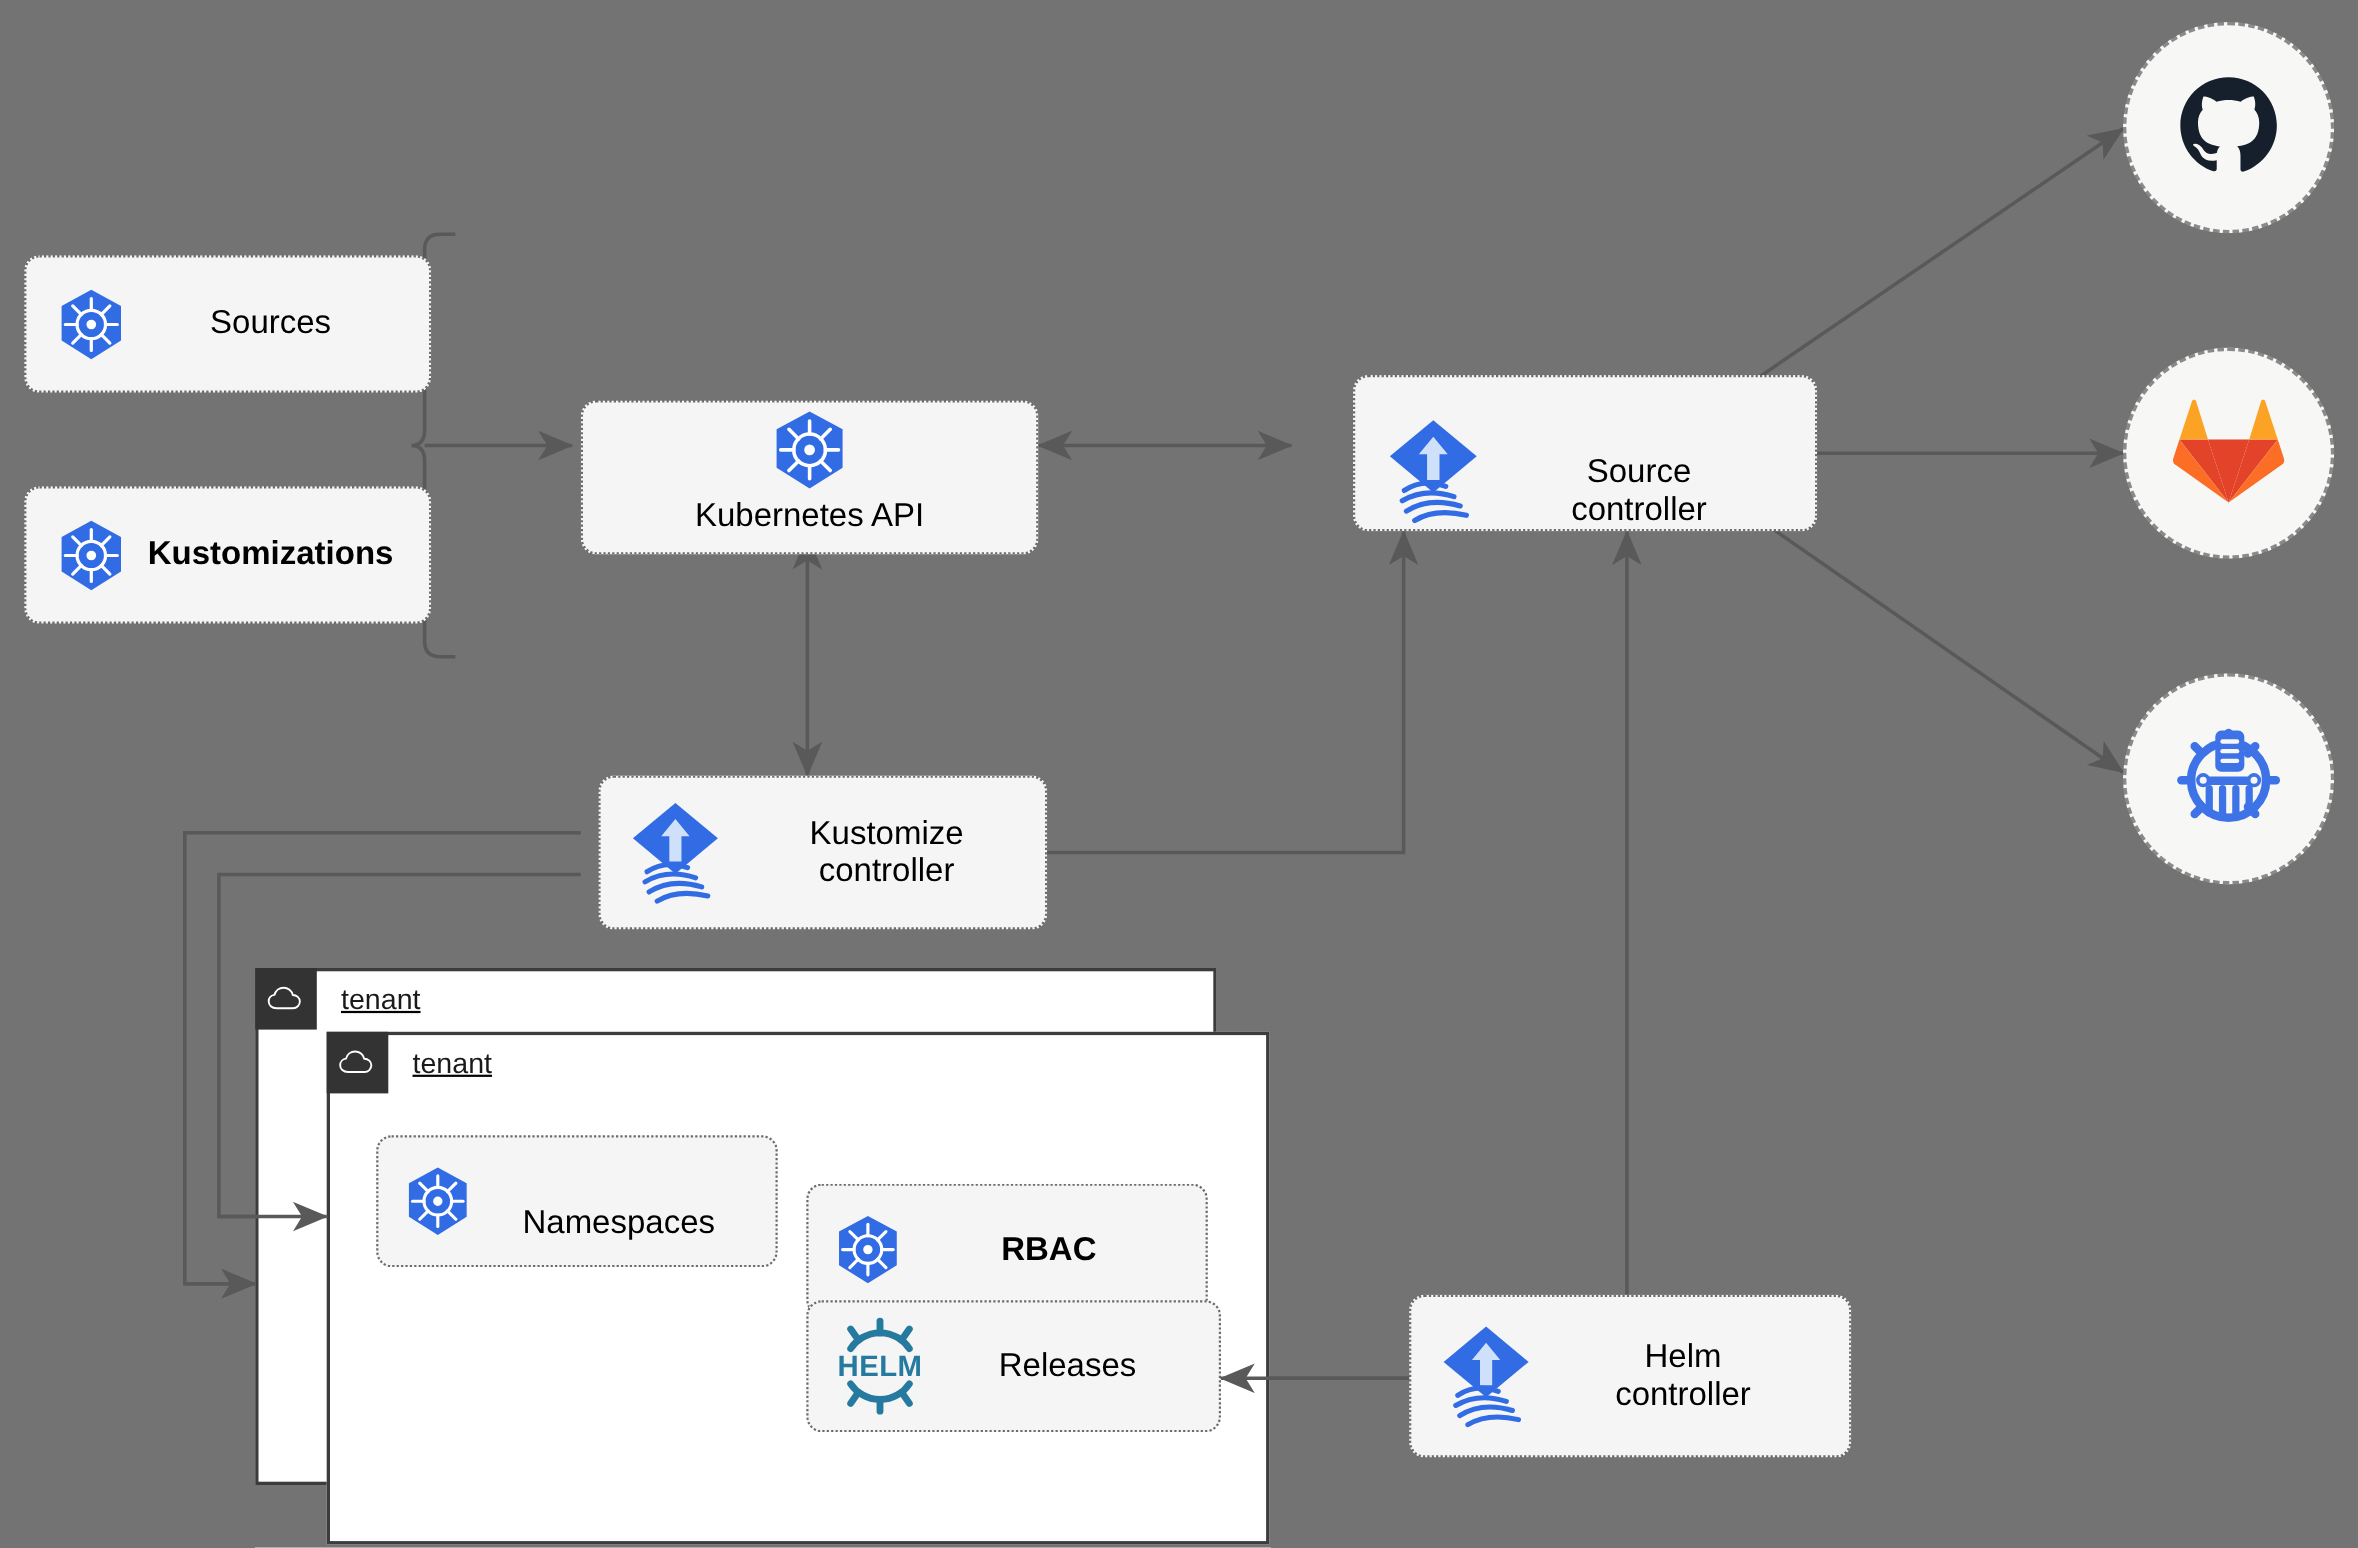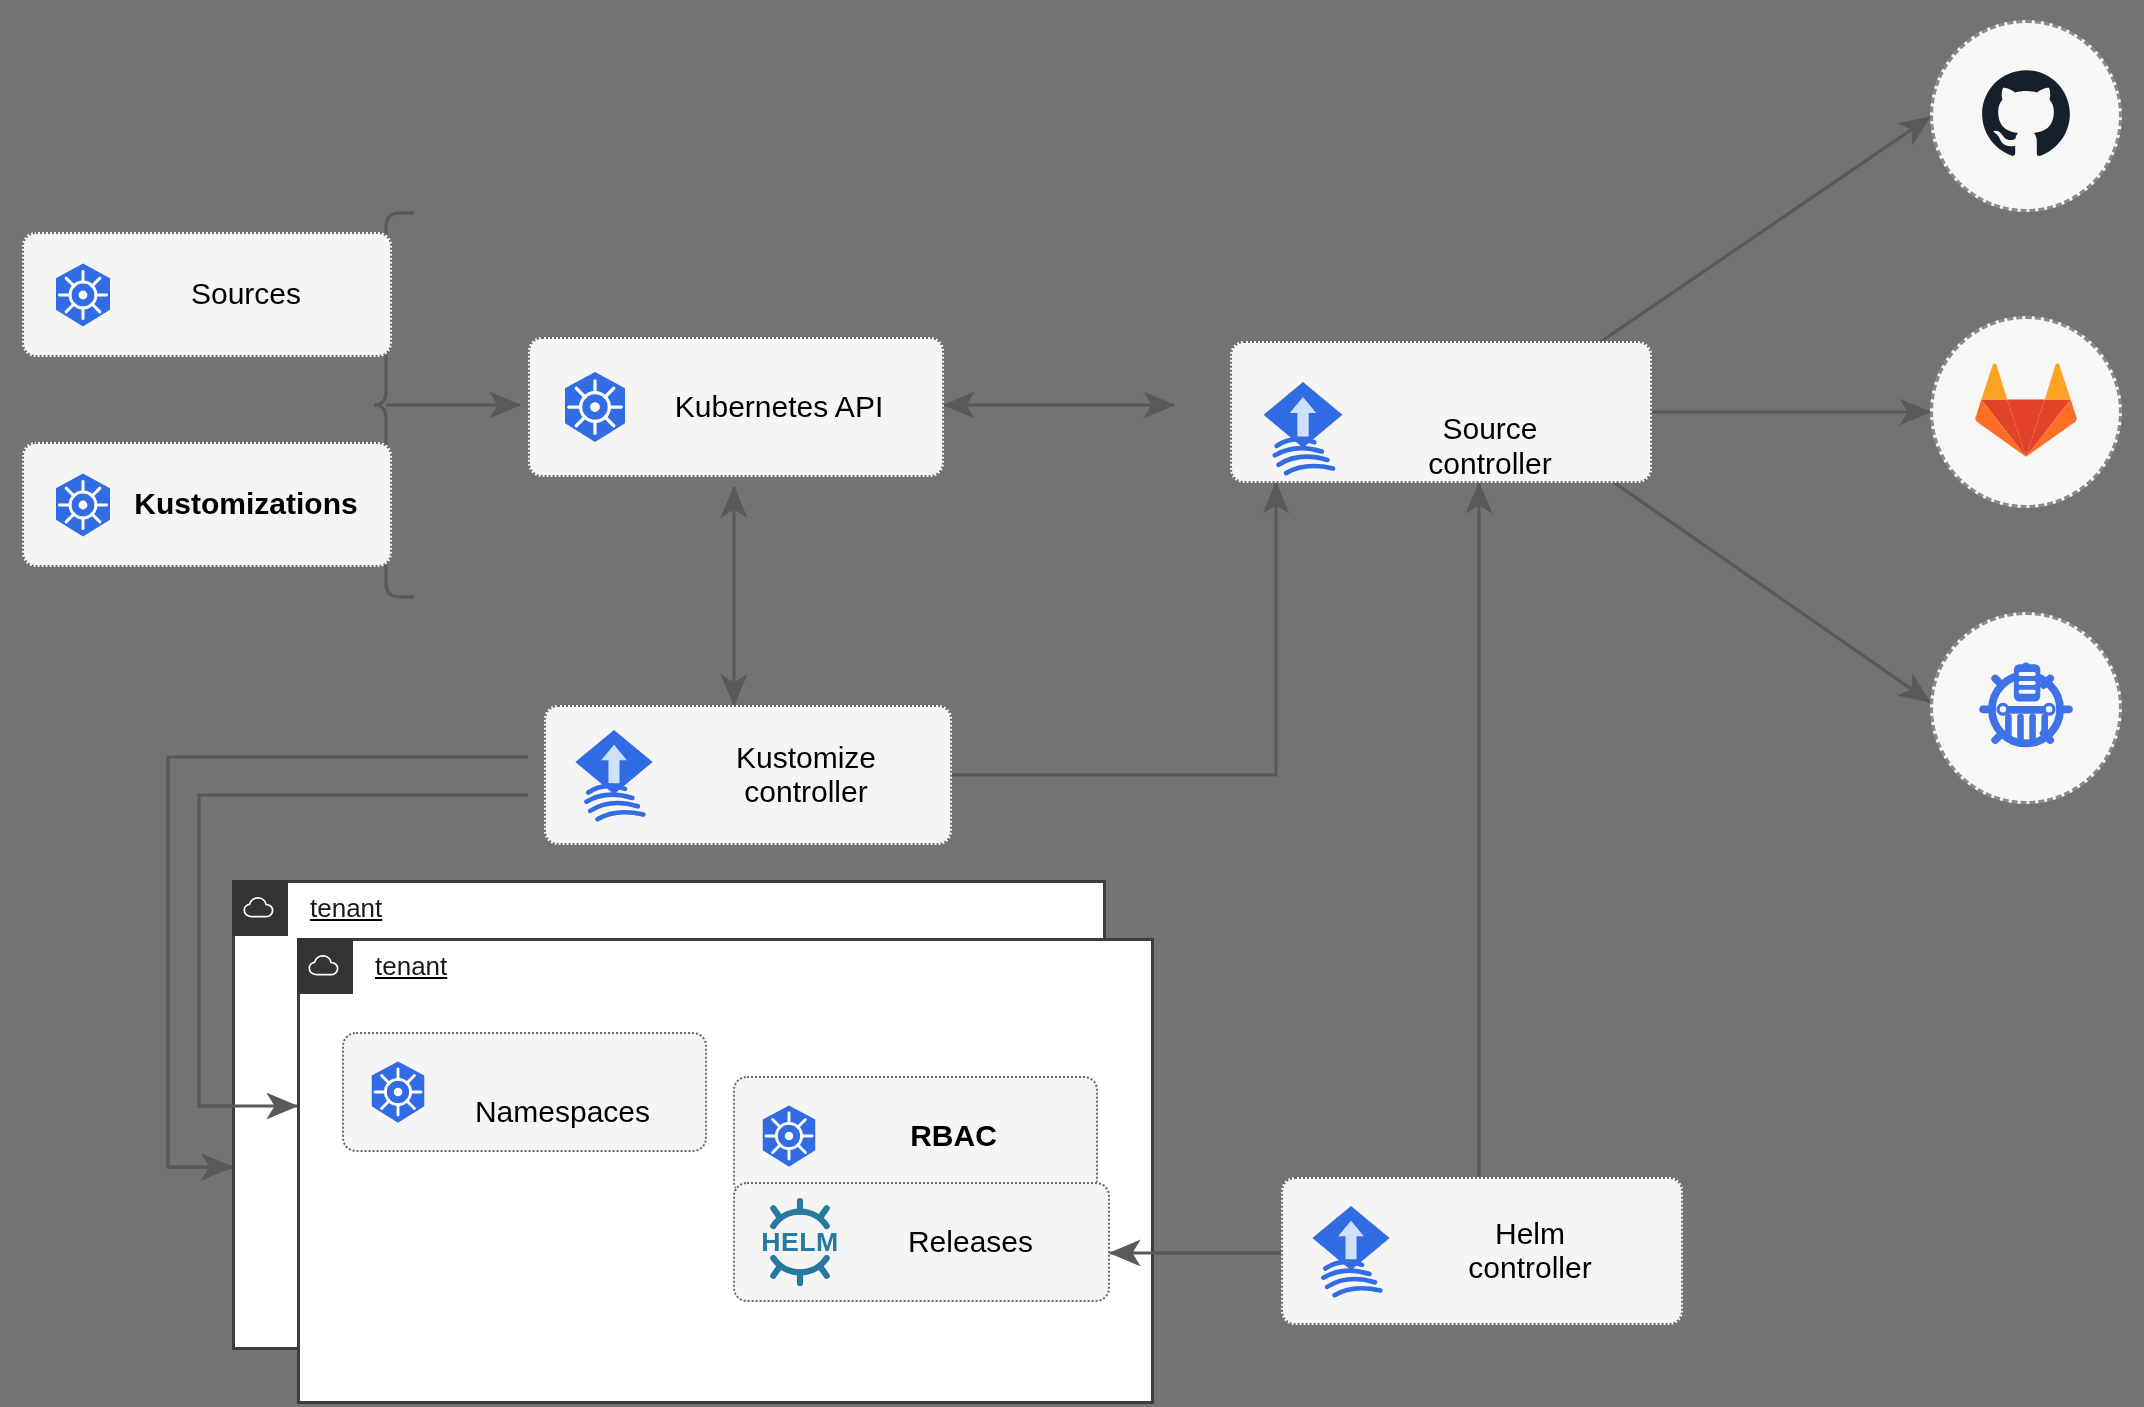--- a/index.html
+++ b/index.html
@@ -184,21 +184,21 @@
           <path d="M17 17 L24 24"></path>
             <path d="M40 40 L47 47"></path>
           <path d="M47 17 L40 24"></path>
             <path d="M24 40 L17 47"></path>
         </g>
       </svg>
     </span>
     <span class="nlabel" style="flex:1;text-align:center;">Kustomizations</span>
   </div>
 
-  <div class="node" style="left:528px; top:337px; width:416px; height:140px; padding:0 22px;">
+  <div class="node" style="left:528px; top:364px; width:416px; height:140px; padding:0 22px;flex-direction:column;">
     <span class="nicon" style="width:86px;height:86px;">
       <svg viewBox="0 0 64 64" width="80" height="80" aria-hidden="true">
         <polygon points="32,4 56,17 56,45 32,60 8,45 8,17" fill="#326ce5"></polygon>
         <g fill="none" stroke="#ffffff" stroke-width="2.6" stroke-linecap="round">
           <circle cx="32" cy="32" r="11.5"></circle>
           <circle cx="32" cy="32" r="2.6" fill="#ffffff"></circle>
           <path d="M32 11 L32 20.5"></path>
             <path d="M32 43.5 L32 53"></path>
           <path d="M11 32 L20.5 32"></path>
             <path d="M43.5 32 L53 32"></path>

